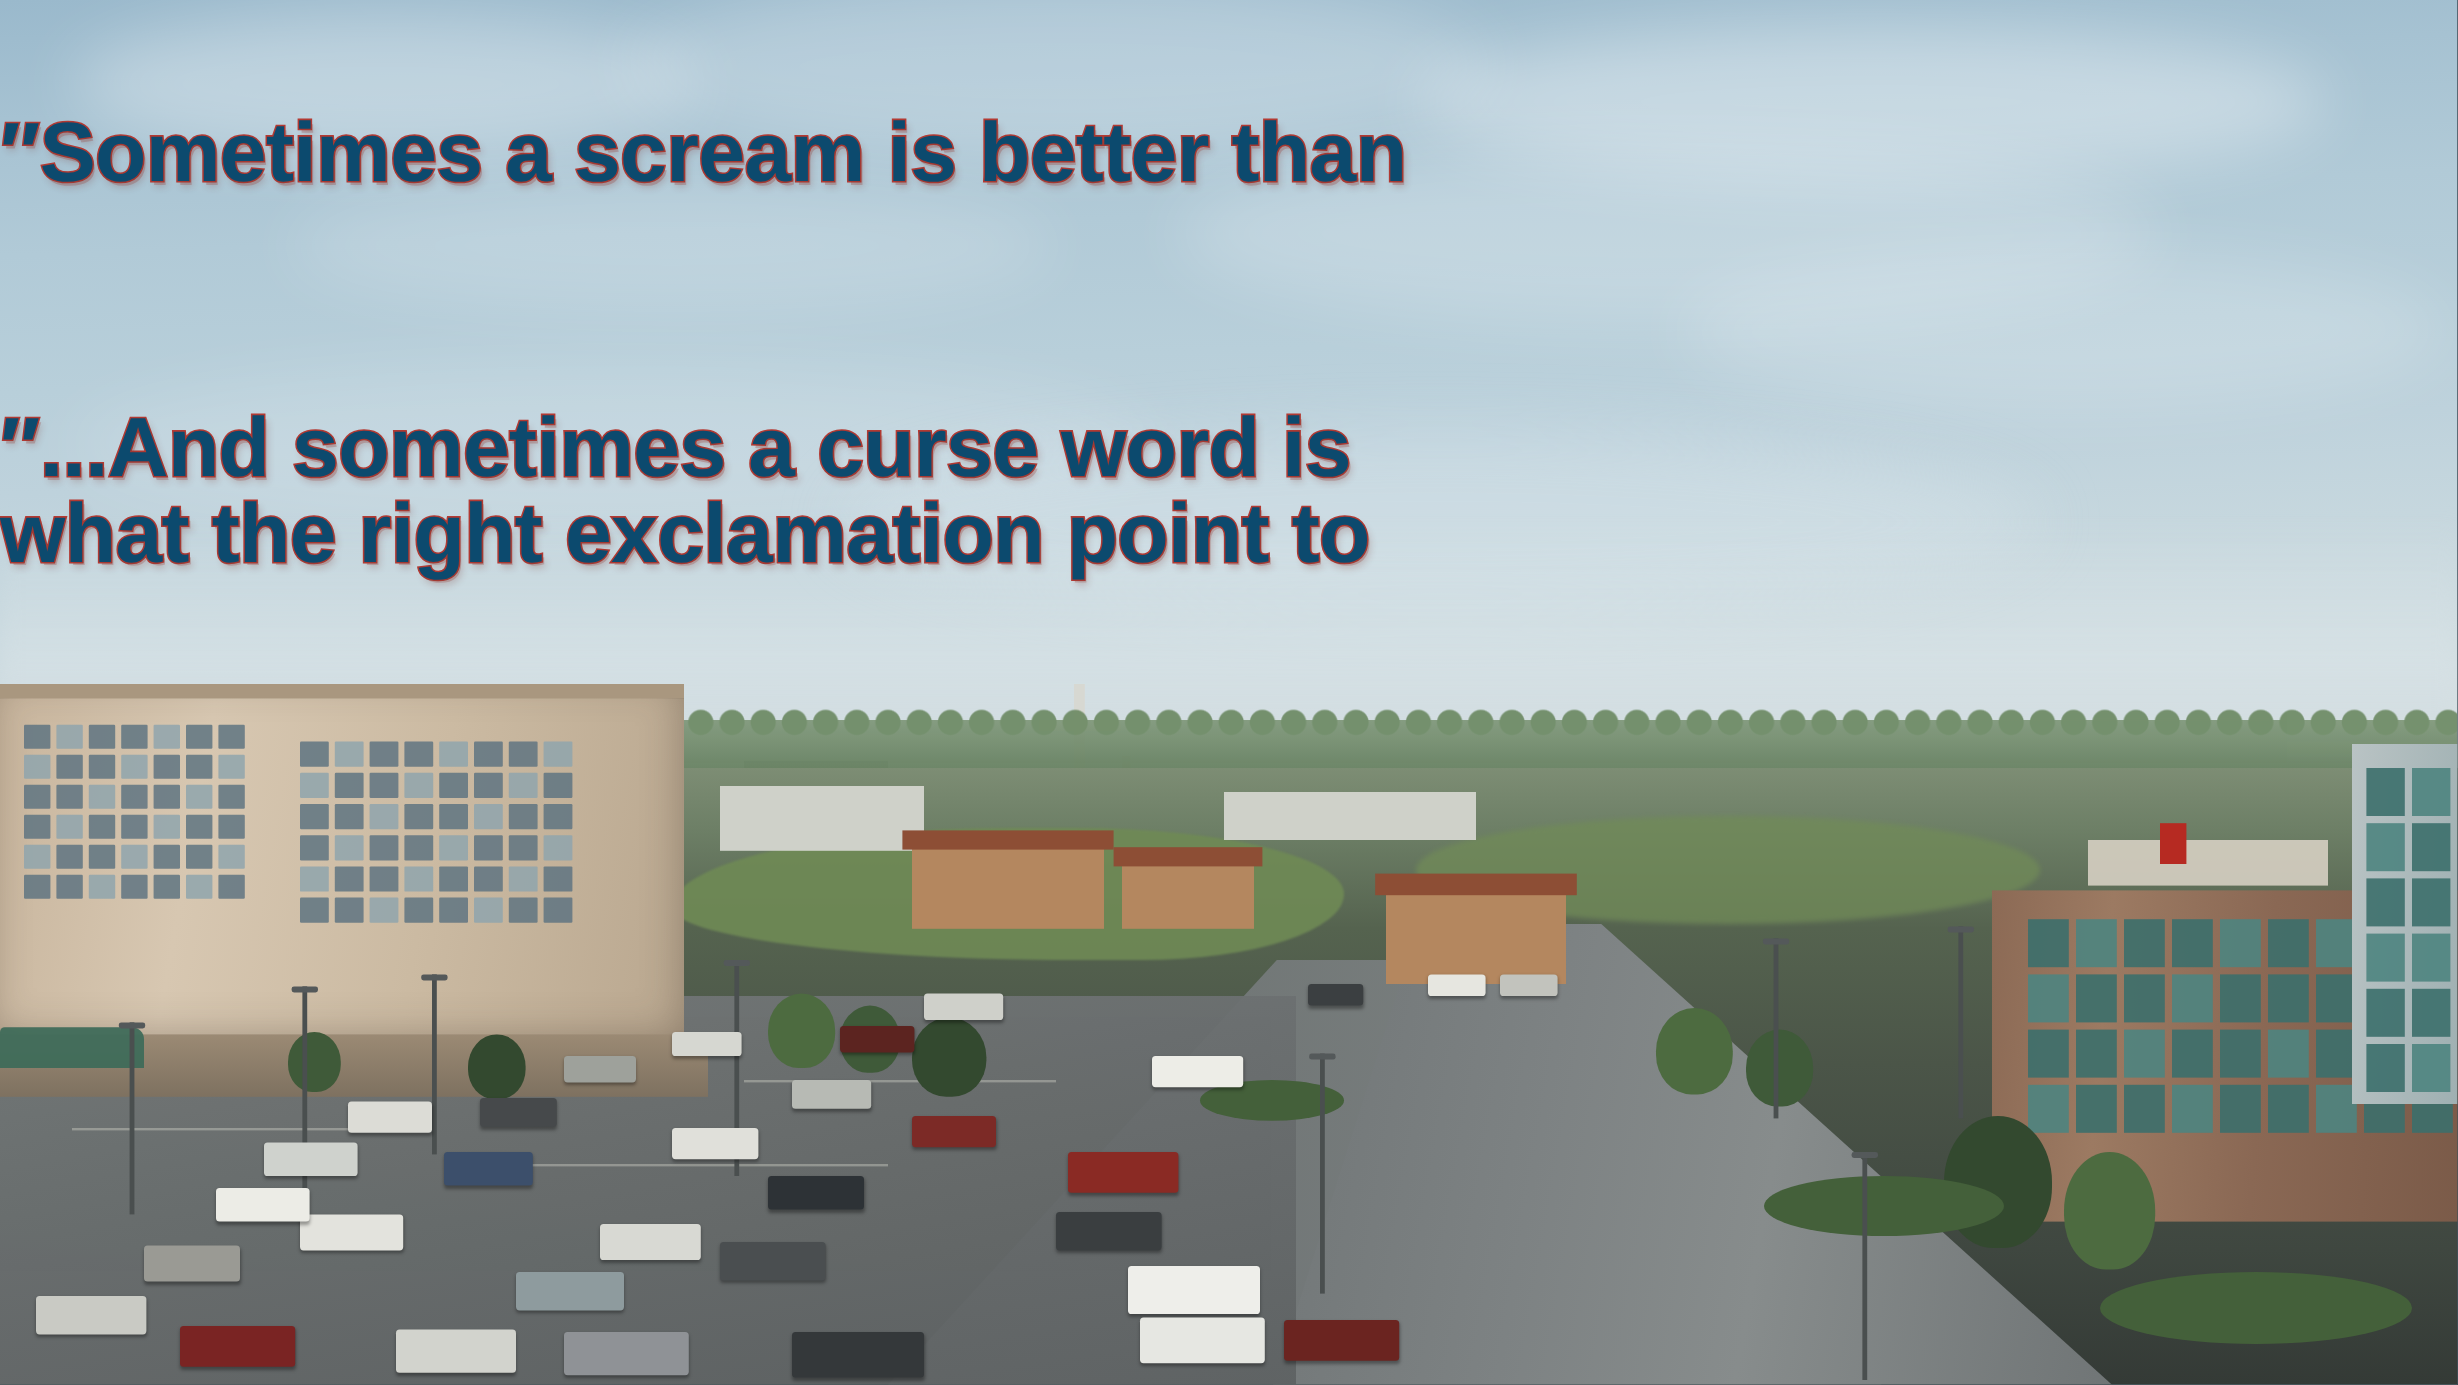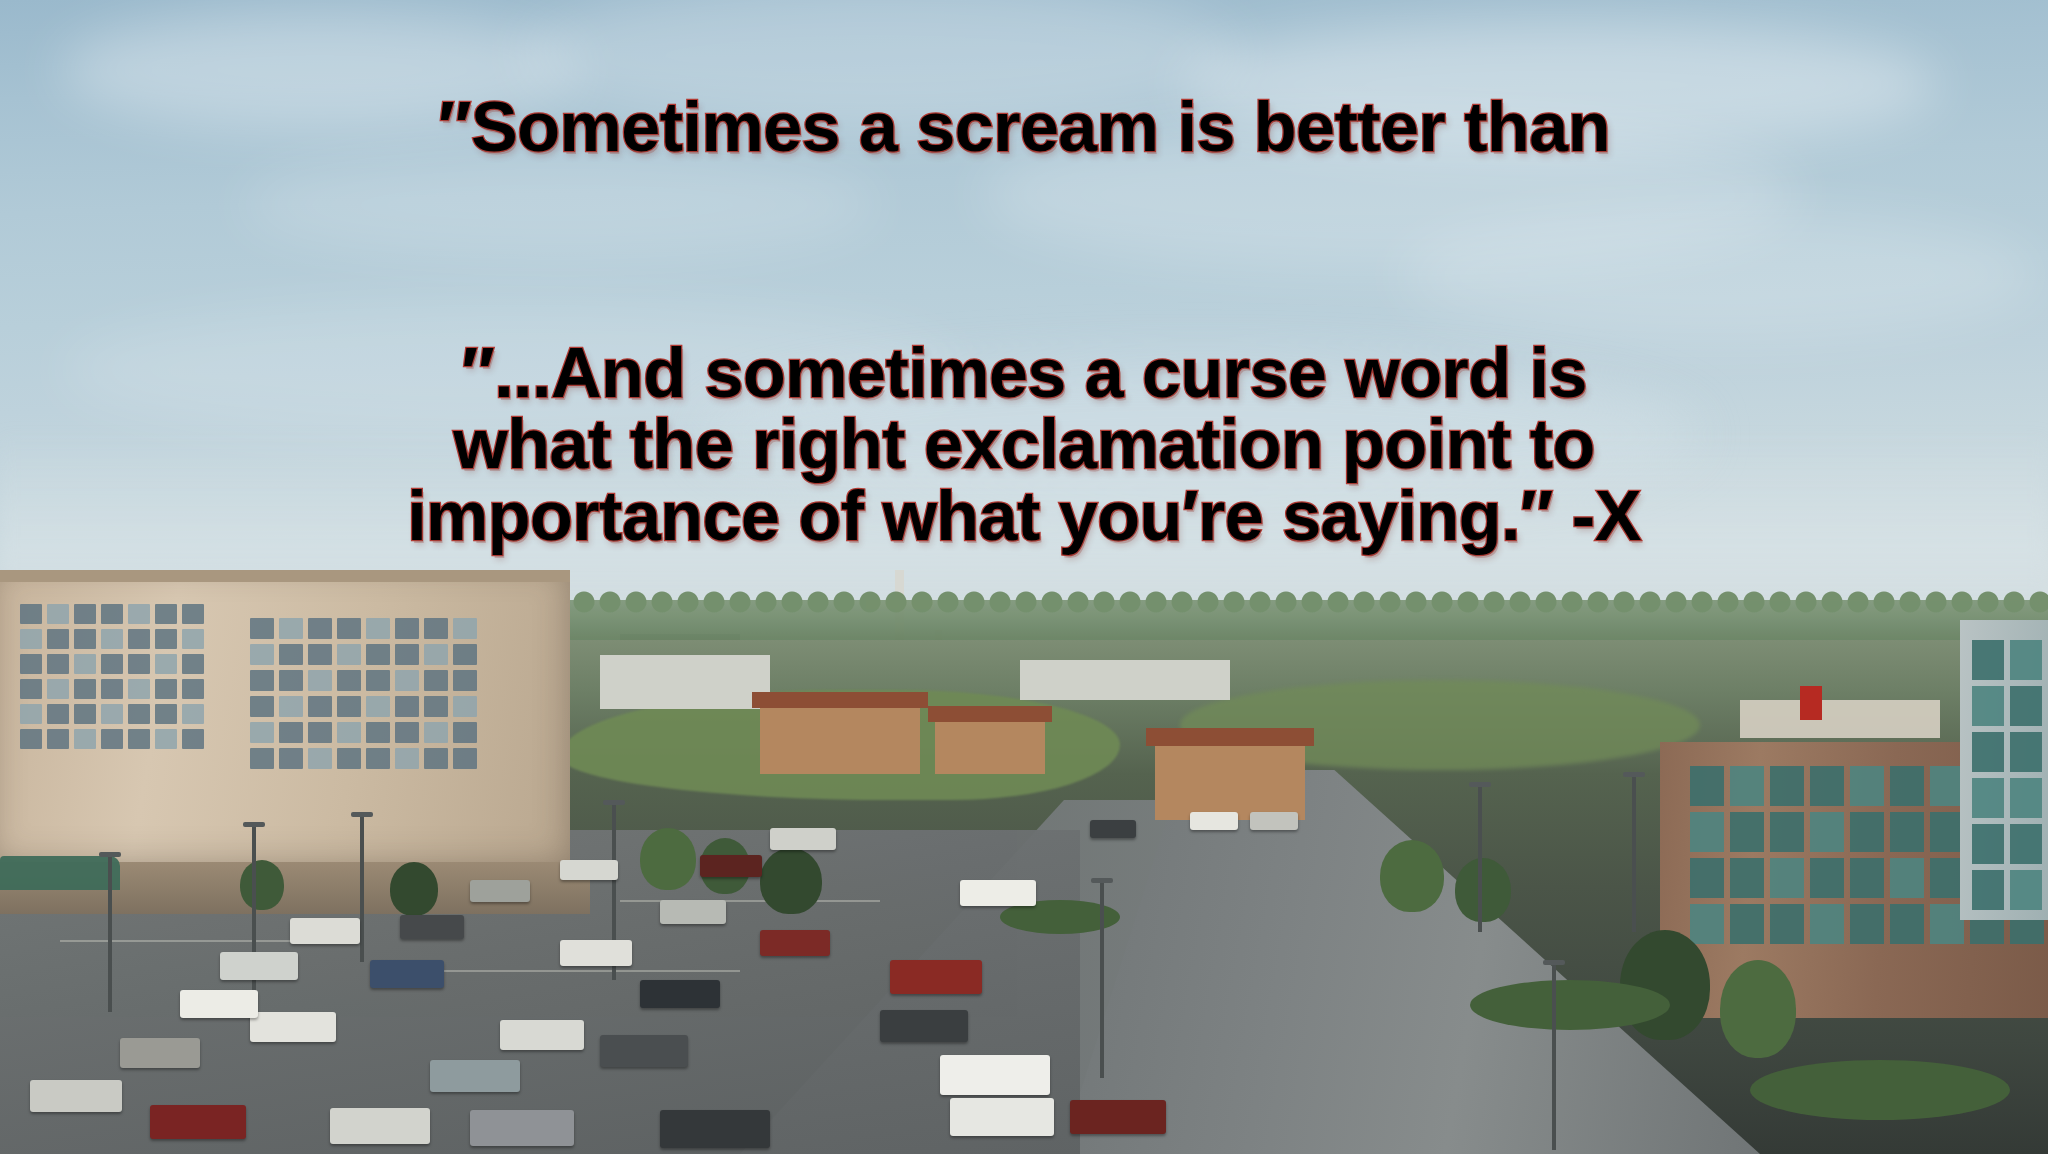--- a/index.html
+++ b/index.html
@@ -144,24 +144,24 @@
 
   
   .car{position:absolute;border-radius:3px;box-shadow:0 2px 3px rgba(0,0,0,.35);}
 
   
   .overlay{
     position:absolute;left:0;top:0;width:2048px;height:1154px;
     pointer-events:none;
   }
   .quote-block{
-    position:absolute;left:0;width:2048px;text-align:center;
+    position:absolute;left:0;width:2048px;text-align:left;
     font-family:"Liberation Sans",sans-serif;
     font-weight:700;
-    color:#000000;
+    color:#0c4a6e;
     letter-spacing:-0.5px;
     -webkit-text-stroke:2.5px #b33a33;
     paint-order:stroke fill;
     text-shadow:
       2px 3px 0 rgba(150,60,55,.28),
       3px 5px 6px rgba(120,50,45,.22);
   }
   #quote-1{top:92px;font-size:70px;line-height:1.0;}
   #quote-2{top:338px;font-size:70px;line-height:1.02;}
   .qline{display:block;white-space:nowrap;}
@@ -439,17 +439,16 @@
 
   <div class="overlay">
 
     <div class="quote-block" id="quote-1">
       <span class="qline">″Sometimes a scream is better than</span>
     </div>
 
     <div class="quote-block" id="quote-2">
       <span class="qline">″...And sometimes a curse word is</span>
       <span class="qline">what the right exclamation point to</span>
-      <span class="qline">importance of what you′re saying.″ -X</span>
     </div>
 
   </div>
 </div>
 
 </body></html>

